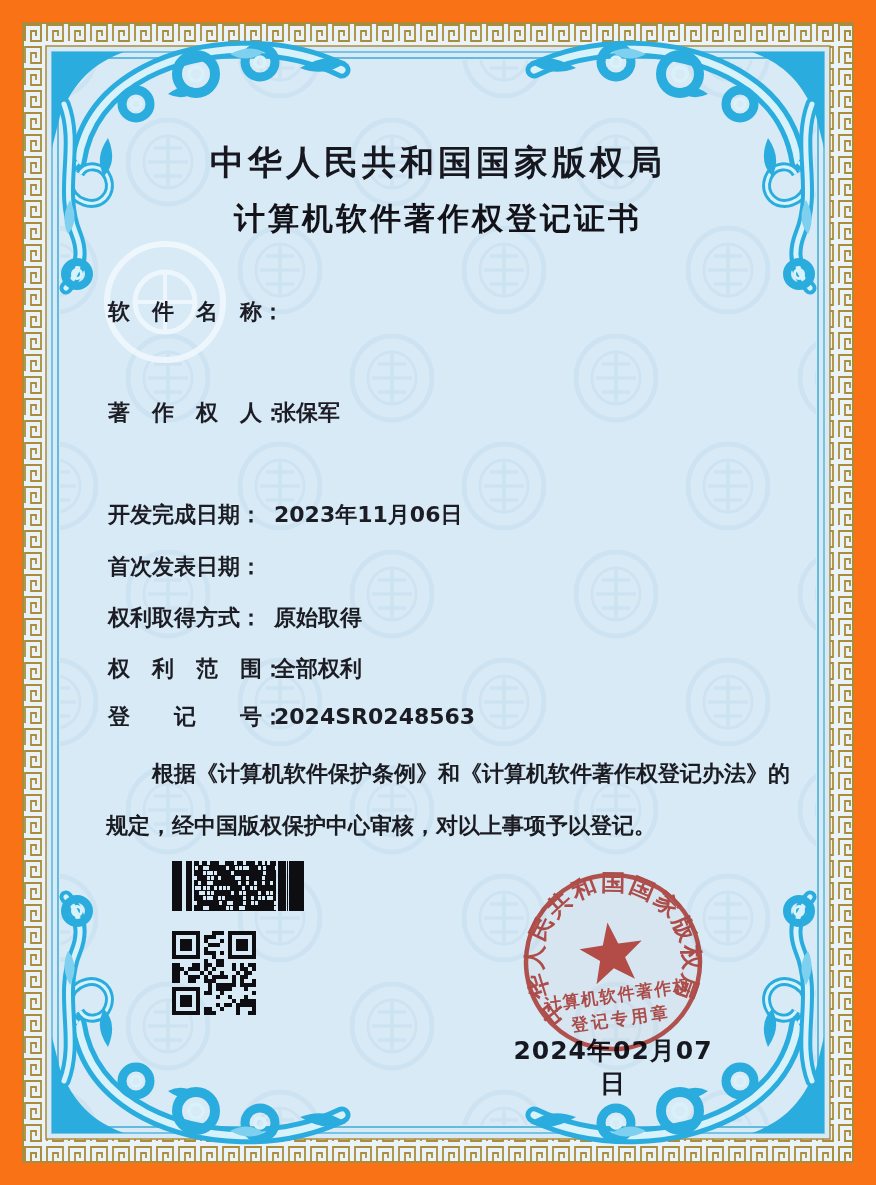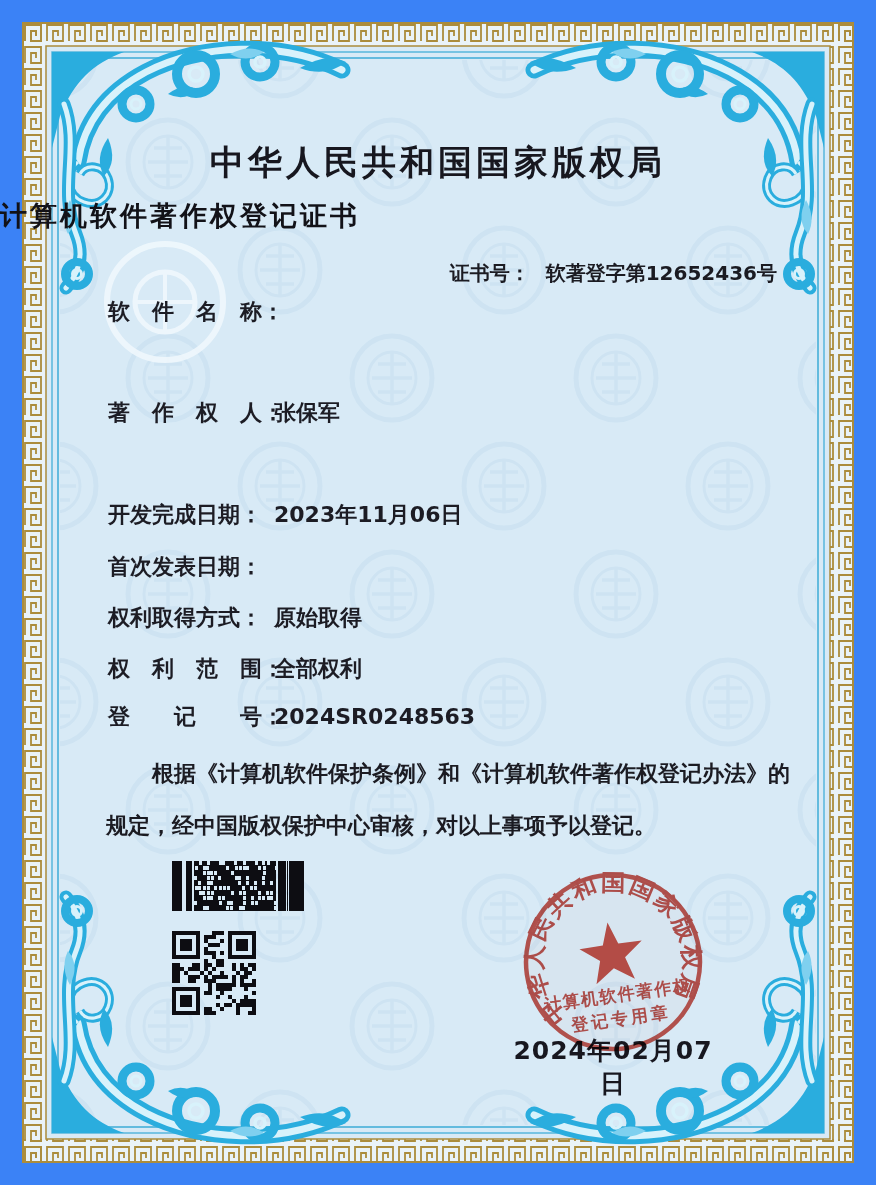--- a/index.html
+++ b/index.html
@@ -1,32 +1,32 @@
 <!DOCTYPE html>
 <html><head>
 <meta charset="utf-8">
 <style>
   html,body{margin:0;padding:0;background:#ffffff;}
   .page{
     position:relative;width:876px;height:1185px;overflow:hidden;
-    background:#3b82f6;
+    background:#f97316;
     font-family:"DejaVu Sans",sans-serif;
     color:#1c1c24;
   }
   .frame{position:absolute;left:0;top:0;z-index:1;}
   .content{position:absolute;left:0;top:0;width:876px;height:1185px;z-index:2;}
   .authority{
     position:absolute;left:0;top:140px;width:876px;text-align:center;
     font-family:"DejaVu Serif","DejaVu Sans",serif;
     font-size:34px;font-weight:700;letter-spacing:4px;color:#17171f;
   }
   .cert-title{
-    position:absolute;left:0;top:198px;width:876px;
+    position:absolute;left:0;top:198px;width:876px;text-align:center;
     font-family:"DejaVu Serif","DejaVu Sans",serif;
-    font-size:27px;font-weight:700;letter-spacing:3px;color:#121218;
+    font-size:31px;font-weight:700;letter-spacing:3px;color:#121218;
   }
   .cert-no{
     position:absolute;top:260px;right:99px;
     font-size:20px;font-weight:700;color:#1b1b22;white-space:nowrap;
   }
   .cert-no .num{margin-left:16px;}
   .field-row{
     position:absolute;left:108px;display:flex;align-items:flex-start;
     font-size:22px;font-weight:600;white-space:nowrap;
   }
@@ -121,23 +121,20 @@
     <use href="#flourish" transform="translate(50,1135) scale(1,-1)"></use>
     <use href="#flourish" transform="translate(826,1135) scale(-1,-1)"></use>
   </svg>
 
   <div class="content">
 
     <div class="authority">中华人民共和国国家版权局</div>
 
     <div class="cert-title">计算机软件著作权登记证书</div>
 
-    <div class="cert-no">
-      <span>证书号：</span><span class="num">软著登字第12652436号</span>
-    </div>
 
     <div id="fields">
         <div class="field-row" style="top: 295px; flex-direction: column;">
           <span class="field-label">软　件　名　称：</span>
         </div>
         <div class="field-row" style="top: 396px;">
           <span class="field-label">著　作　权　人：</span>
           <div class="field-values">
             <div class="field-line">张保军</div>
           </div>

